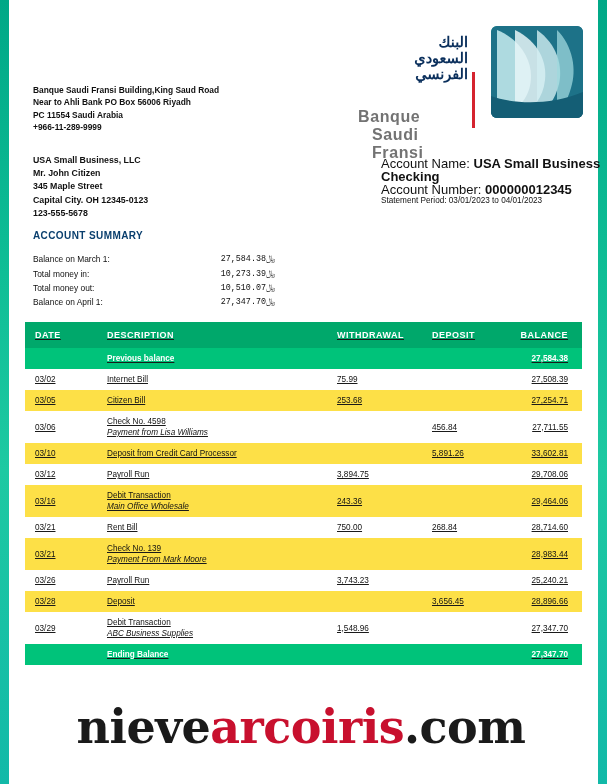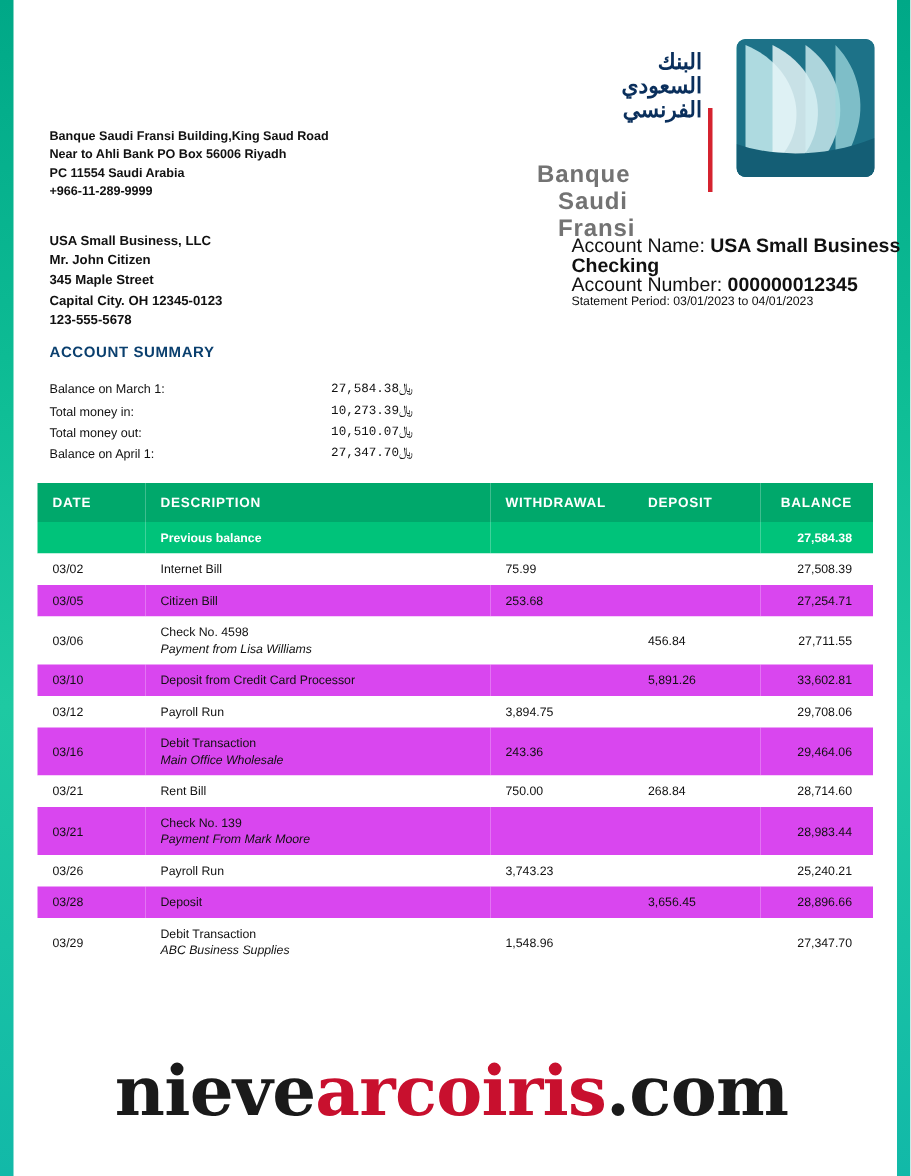--- a/index.html
+++ b/index.html
@@ -154,39 +154,40 @@
   .riyal { font-size: 8.4px; }
 
   
   .tx {
     position: absolute;
     left: 25px;
     top: 322px;
     width: 557px;
     border-collapse: collapse;
     font-size: 8.2px;
+    text-decoration: underline;
   }
   .tx thead th {
     background: #00a86b;
     color: #ffffff;
     font-size: 9px;
     font-weight: bold;
     letter-spacing: 0.5px;
     padding: 8px 10px;
     text-align: left;
     border: none;
   }
   .tx thead th.bal { text-align: right; padding-right: 14px; }
   .tx tbody td {
     padding: 6px 10px;
     vertical-align: middle;
     color: #111;
     border: none;
   }
-  .tx tbody tr.alt td { background: #d946ef; }
+  .tx tbody tr.alt td { background: #fde047; }
   .tx tbody tr.white td { background: #ffffff; }
   .tx tbody tr.prev td,
   .tx tbody tr.ending td {
     background: #00c37a;
     color: #ffffff;
     font-weight: bold;
   }
   .tx tbody tr.ending td { background: #00c37a; }
   .col-date { width: 72px; }
   .col-desc { width: 230px; }
@@ -423,20 +424,27 @@
         <td class="col-date">03/29</td>
         <td class="col-desc">
           <span class="desc-main">Debit Transaction</span>
           <span class="desc-sub">ABC Business Supplies</span>
         </td>
         <td class="col-wd">1,548.96</td>
         <td class="col-dep"></td>
         <td class="col-bal">27,347.70</td>
       </tr>
 
+      <tr class="ending">
+        <td class="col-date"></td>
+        <td class="col-desc">Ending Balance</td>
+        <td class="col-wd"></td>
+        <td class="col-dep"></td>
+        <td class="col-bal">27,347.70</td>
+      </tr>
     </tbody>
   </table>
 
   <div class="watermark">
     <span class="wm-a">nieve</span><span class="wm-b">arcoiris</span><span class="wm-a">.com</span>
   </div>
 
 </div>
 
 </body></html>

